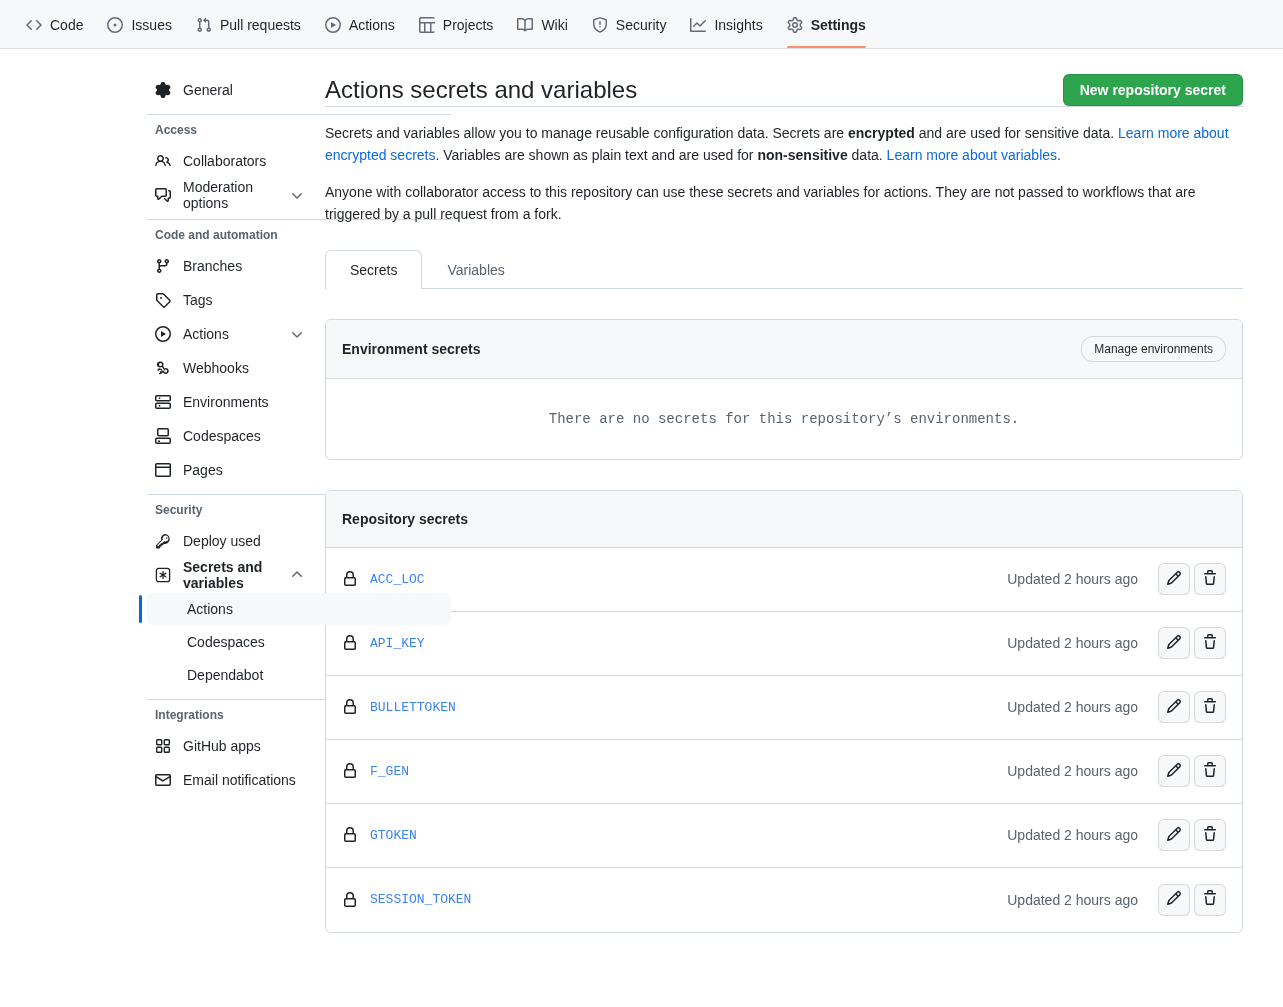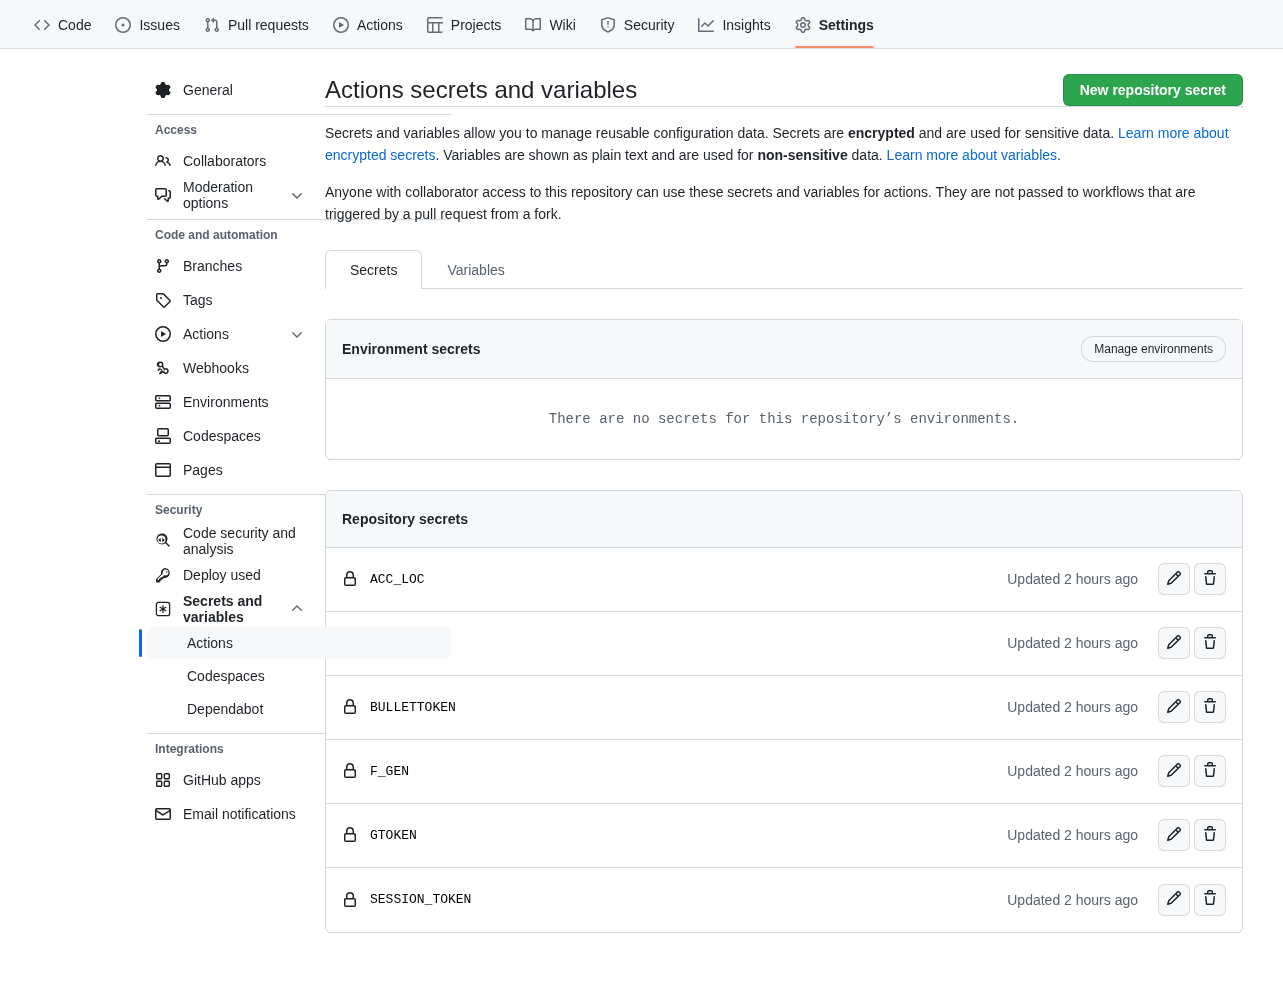--- a/index.html
+++ b/index.html
@@ -13,21 +13,21 @@
   }
   .page { position: relative; width: 1283px; height: 1007px; overflow: hidden; }
 
   
   .repo-nav {
     height: 49px;
     background: #f6f8fa;
     border-bottom: 1px solid #d8dee4;
     display: flex;
     align-items: flex-end;
-    padding-left: 26px;
+    padding-left: 18px;
     gap: 0px;
   }
   .repo-tab {
     display: flex; align-items: center; gap: 8px;
     height: 47px;
     padding: 0 16px 0 8px;
     font-size: 14px;
     color: #1f2328;
     position: relative;
     cursor: pointer;
@@ -171,21 +171,21 @@
   .secret-row {
     display: flex; align-items: center;
     padding: 12px 16px;
     border-bottom: 1px solid #d1d9e0;
     min-height: 64px;
   }
   .secret-row:last-child { border-bottom: none; }
   .secret-lock { width: 16px; height: 16px; margin-right: 12px; color: #1f2328; display: inline-flex; flex: 0 0 16px; }
   .secret-name {
     font-family: "Liberation Mono", monospace;
-    font-size: 13px; color: #000000;
+    font-size: 13px; color: #3b82f6;
     flex: 1 1 auto;
   }
   .secret-updated { font-size: 14px; color: #59636e; margin-right: 16px; white-space: nowrap; }
   .icon-btn {
     width: 32px; height: 32px;
     border: 1px solid rgba(31,35,40,0.15);
     border-radius: 6px;
     background: #f6f8fa;
     display: inline-flex; align-items: center; justify-content: center;
     cursor: pointer;
@@ -377,28 +377,20 @@
           </span>
         <span class="label">Pages</span>
       </div>
 
       <div class="nav-divider"></div>
 
       <div class="nav-heading">Security</div>
       <div class="nav-item">
         <span class="ico">
             <svg width="16" height="16" viewBox="0 0 16 16" fill="currentColor">
-              <path d="M10.3 10.3a5.5 5.5 0 1 1 1.06-1.06l3.22 3.22a.75.75 0 1 1-1.06 1.06ZM6.5 2.5a4 4 0 1 0 0 8 4 4 0 0 0 0-8Zm-.72 2.97a.75.75 0 0 1 0 1.06l-.47.47.47.47a.75.75 0 1 1-1.06 1.06l-1-1a.75.75 0 0 1 0-1.06l1-1a.75.75 0 0 1 1.06 0Zm1.44 0a.75.75 0 0 1 1.06 0l1 1a.75.75 0 0 1 0 1.06l-1 1a.75.75 0 1 1-1.06-1.06l.47-.47-.47-.47a.75.75 0 0 1 0-1.06Z"></path>
-            </svg>
-          </span>
-        <span class="label">Code security and analysis</span>
-      </div>
-      <div class="nav-item">
-        <span class="ico">
-            <svg width="16" height="16" viewBox="0 0 16 16" fill="currentColor">
               <path d="M10.5 1a4.5 4.5 0 0 0-4.28 5.9L1.22 11.9a.75.75 0 0 0-.22.53v2.32c0 .41.34.75.75.75h2.32a.75.75 0 0 0 .53-.22l.72-.72v-1.06h1.31v-1.31h1.06l1.31-1.31A4.5 4.5 0 1 0 10.5 1Zm0 1.5a3 3 0 1 1-.93 5.85.75.75 0 0 0-.76.18L7.19 10.2H6.13a.75.75 0 0 0-.75.75v.56h-.56a.75.75 0 0 0-.75.75v.56l-.32.32H2.5v-1.25l5-5a.75.75 0 0 0 .18-.76A3 3 0 0 1 10.5 2.5Zm1.25 1.75a.75.75 0 1 0 0 1.5.75.75 0 0 0 0-1.5Z"></path>
             </svg>
           </span>
         <span class="label">Deploy used</span>
       </div>
       <div class="nav-item bold">
         <span class="ico">
             <svg width="16" height="16" viewBox="0 0 16 16" fill="none" stroke="currentColor" stroke-width="1.3">
               <rect x="1.4" y="1.4" width="13.2" height="13.2" rx="2.2"></rect>
               <path d="M8 4.6v6.8M5.1 6.3l5.8 3.4M10.9 6.3 5.1 9.7" stroke-linecap="round"></path>

